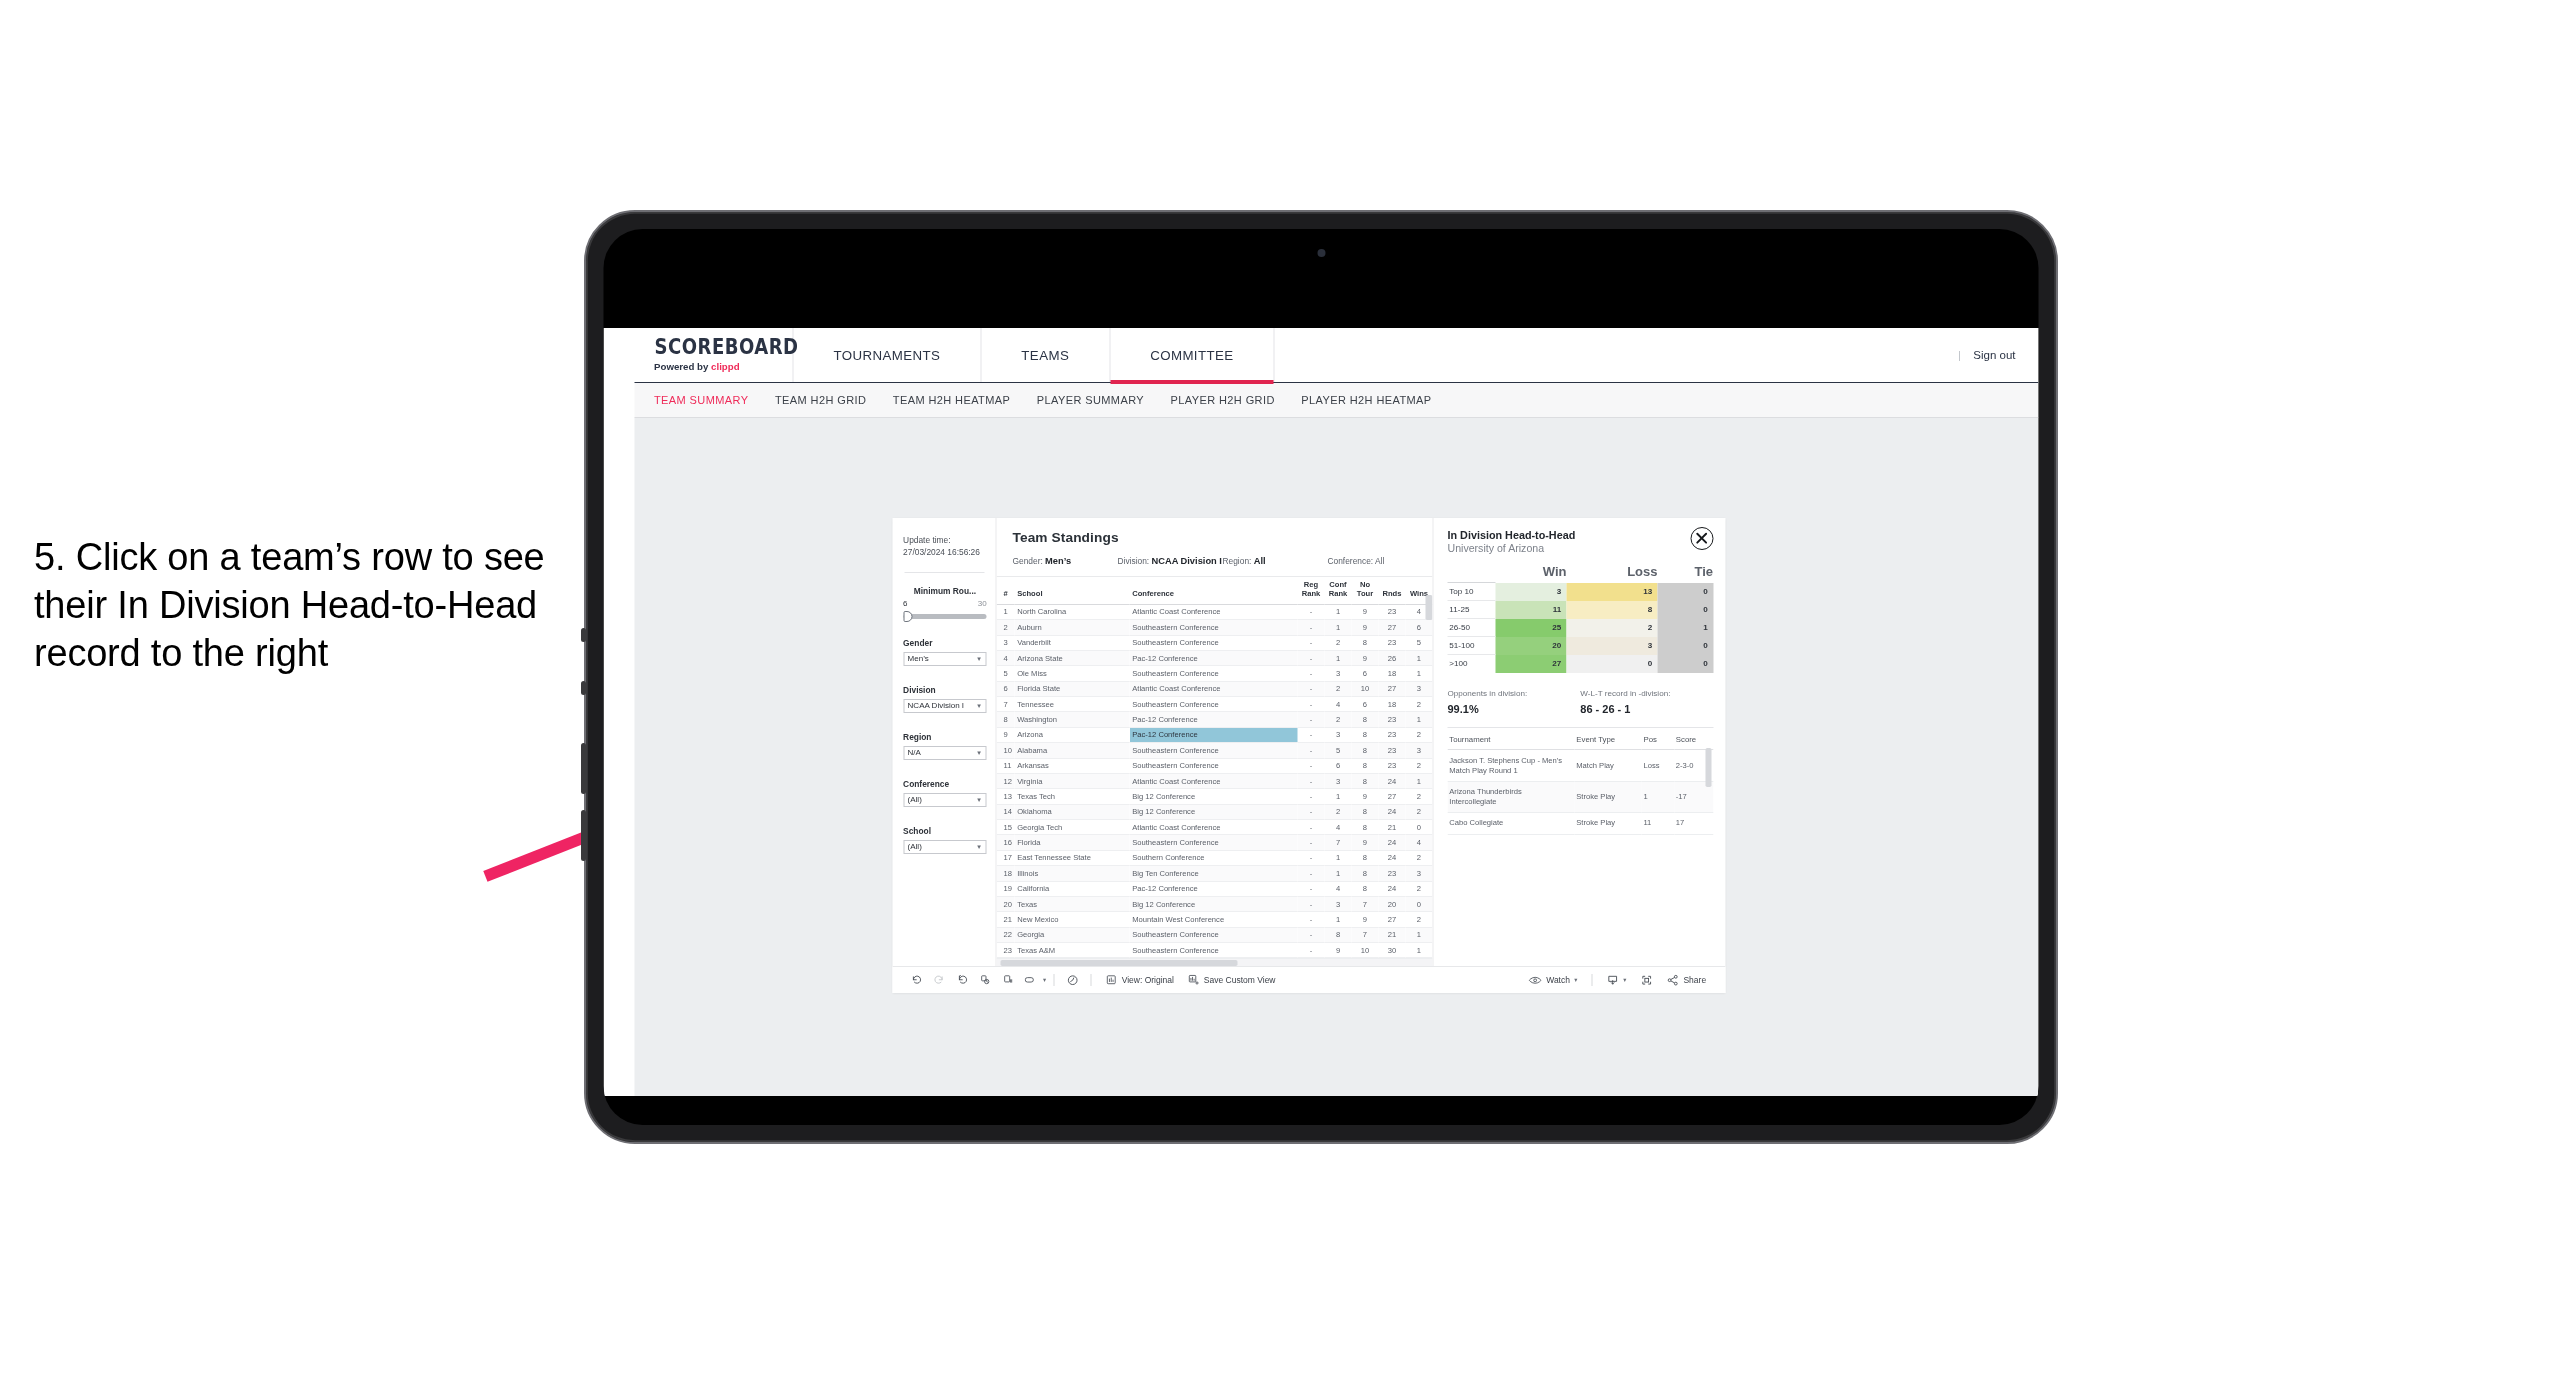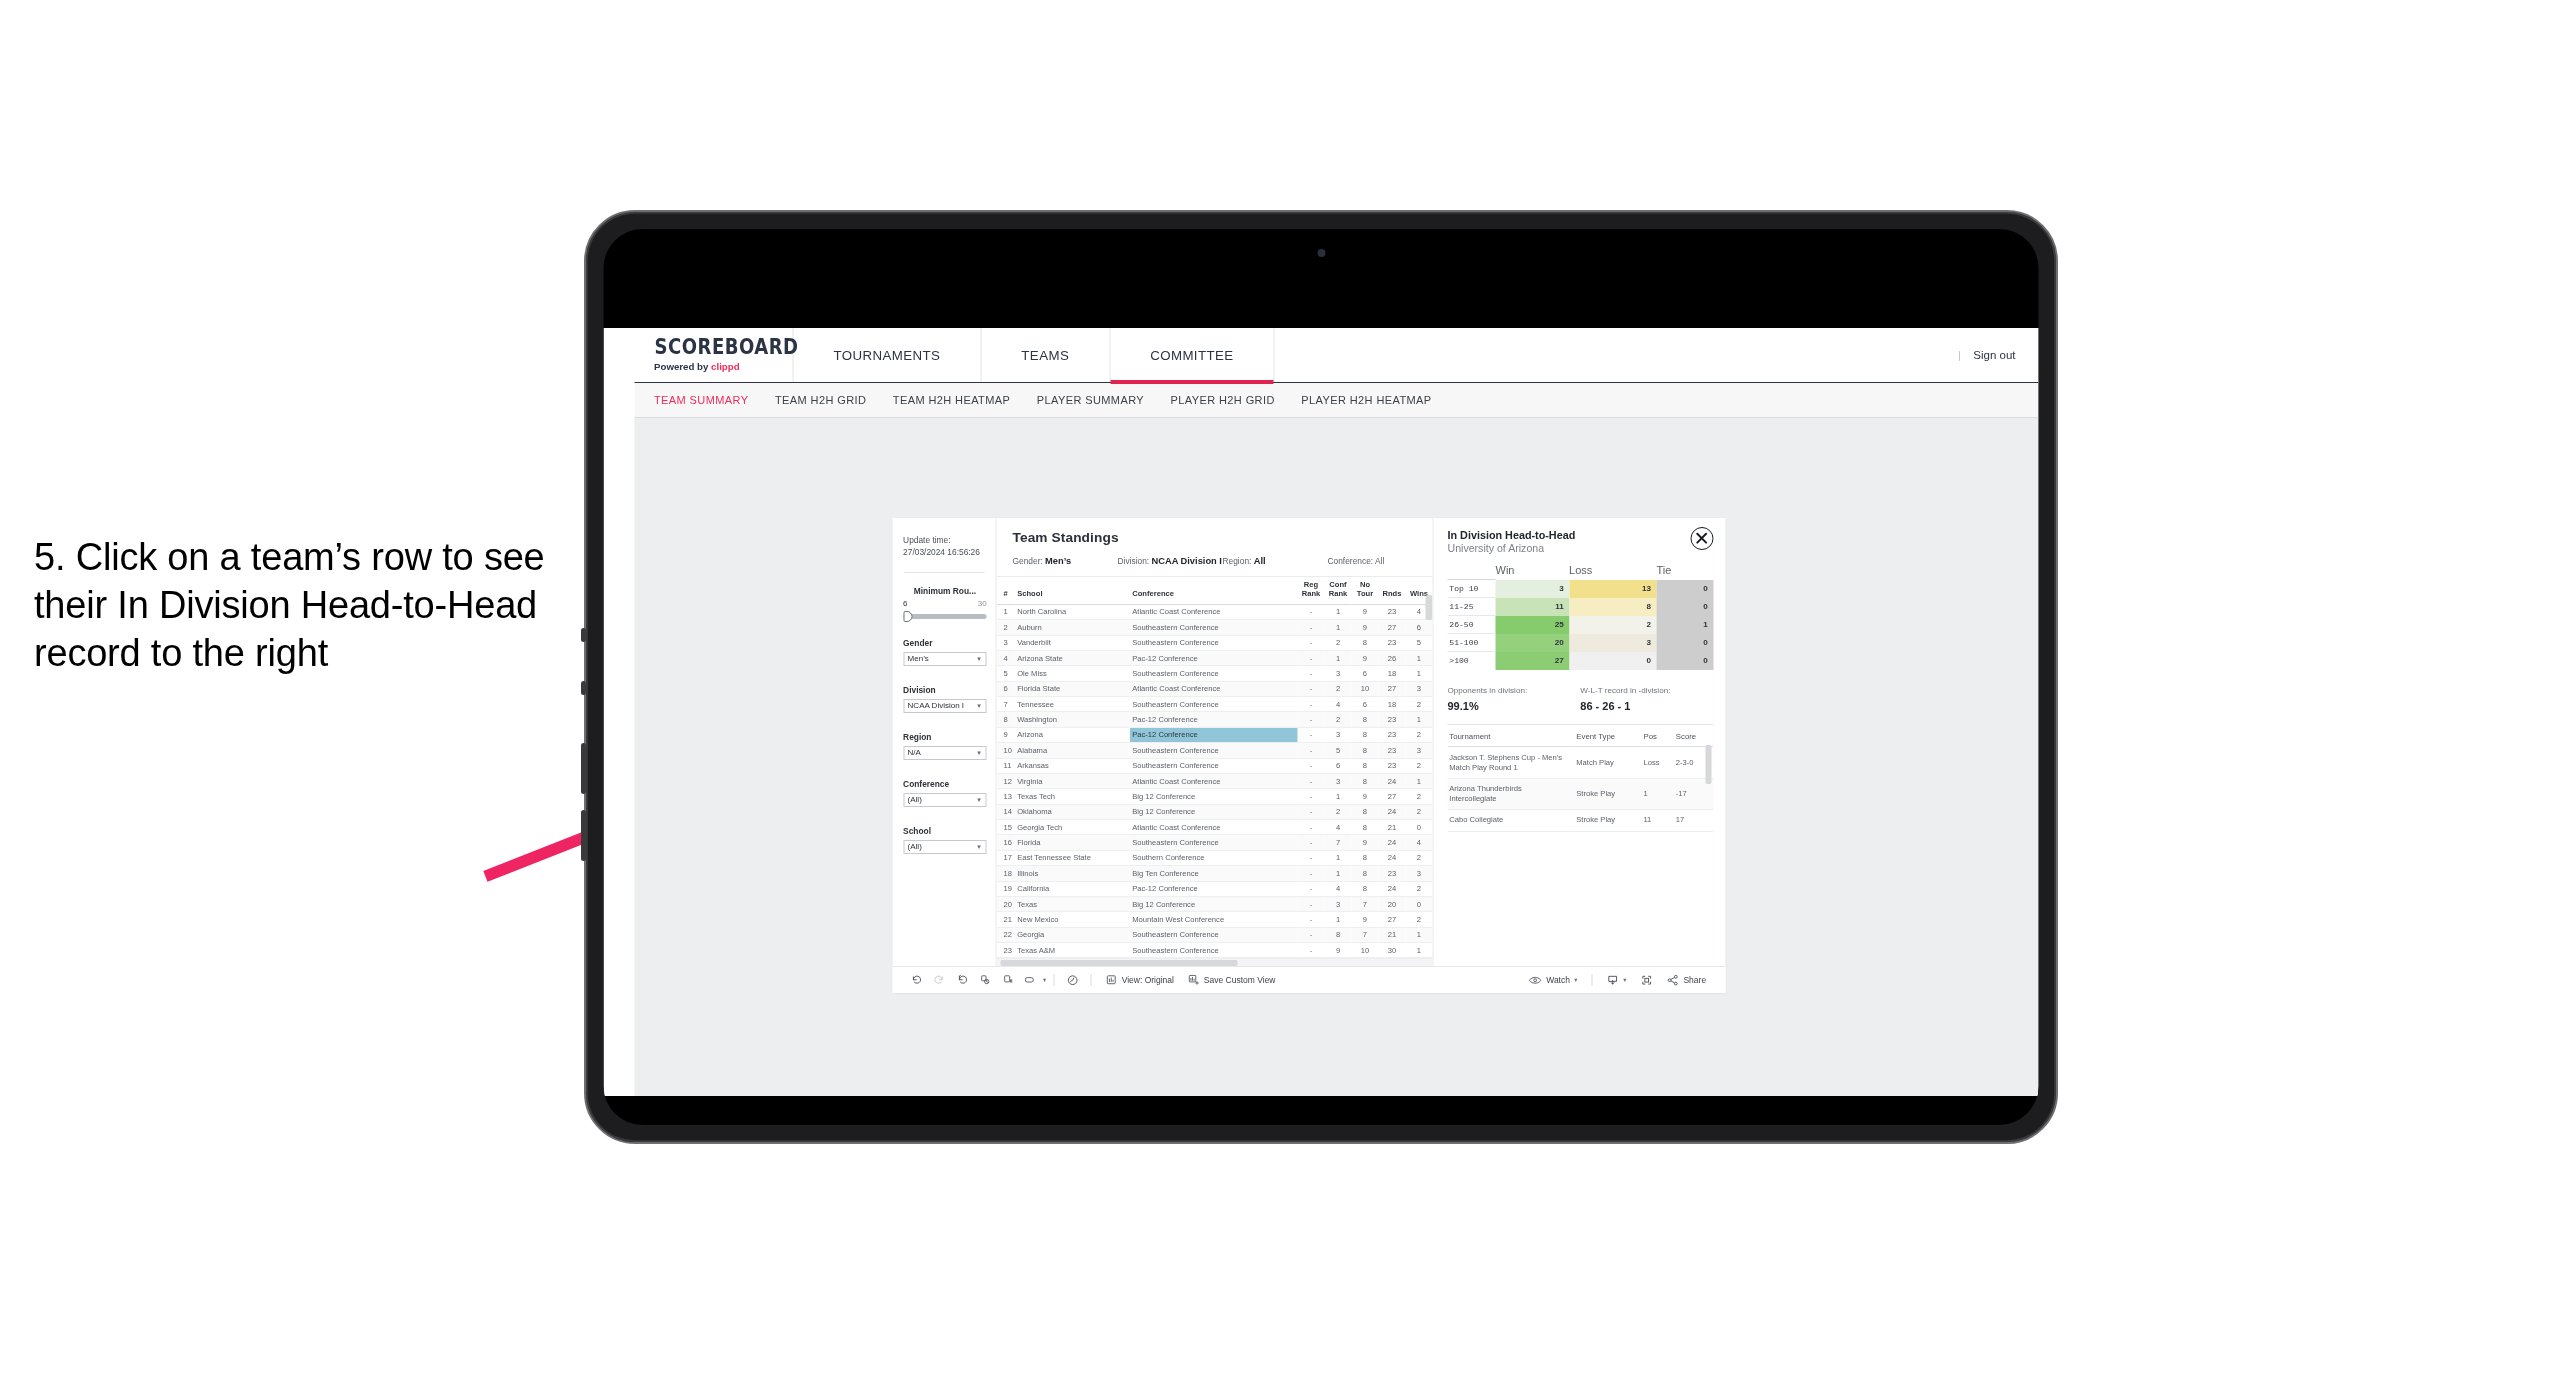--- a/index.html
+++ b/index.html
@@ -266,34 +266,33 @@
     position: absolute; right: 12.4px; top: 8.8px;
     width: 23px; height: 23px;
     border: 1.9px solid #17191c; border-radius: 50%;
     display: flex; align-items: center; justify-content: center;
     cursor: pointer;
   }
   #close-btn svg { display: block; }
 
   #matrix { margin-top: 9.7px; width: 100%; border-collapse: collapse; }
   #matrix th {
-    font-size: 11px; font-weight: 400; color: #5c616a;
-    padding-bottom: 3.5px; text-align: left;
+    font-size: 13px; font-weight: 700; color: #5c616a;
+    padding-bottom: 3.5px; text-align: right;
   }
   #matrix th.rowhead-sp { width: 48px; }
   #matrix td {
     font-size: 8.1px; color: #2f343b;
     height: 18px; padding: 0 5.3px;
     text-align: right; font-weight: 600;
   }
   #matrix td.rowlab {
     text-align: left; padding-left: 1.8px;
     background: #fff !important; font-weight: 400; color: #3b4049;
     border-top: 0.9px solid #e7e8ea;
-    font-family: Liberation Mono, monospace;
   }
   #matrix tr:first-child td.rowlab { border-top: 0.9px solid #d5d7da; }
 
   #stats { display: flex; margin-top: 16px; }
   .stat { width: 133px; }
   .stat .lbl { font-size: 8.1px; color: #6f747c; }
   .stat .val { font-size: 11px; font-weight: 700; color: #22262c; margin-top: 5.3px; }
 
   #trn-sep { height: 0.9px; background: #e4e5e8; margin: 12.4px 0 0 0; }
   #trn-wrap { position: relative; flex: 1; min-height: 0; overflow: hidden; }

